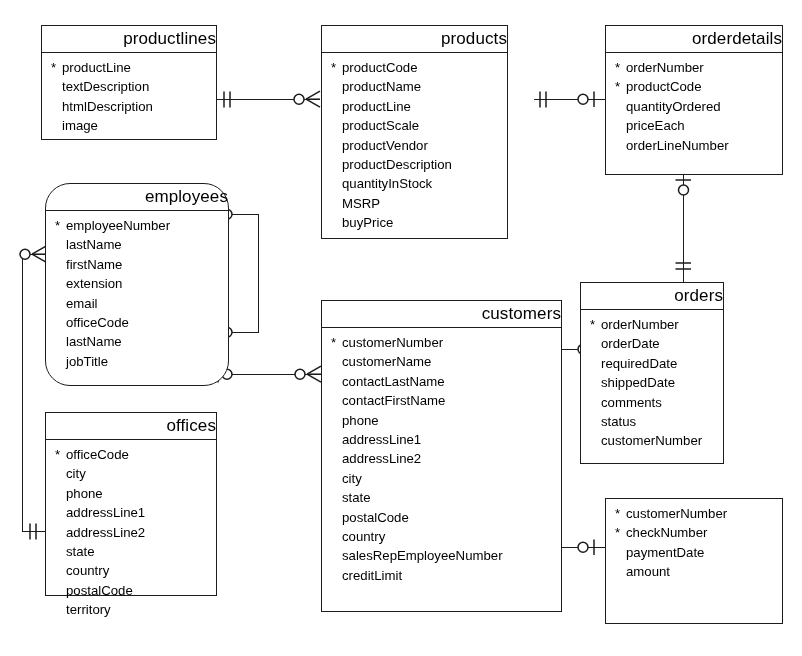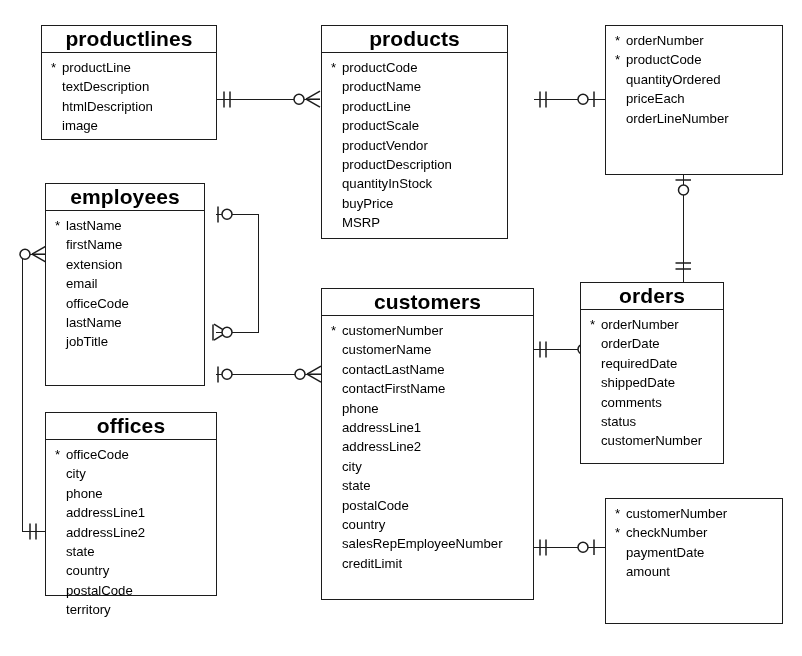--- a/index.html
+++ b/index.html
@@ -22,23 +22,23 @@
     position: absolute;
     box-sizing: border-box;
     border: 1.6px solid #1c1c1c;
     background: #ffffff;
     z-index: 5;
   }
   .entity-title {
     box-sizing: border-box;
     height: 27px;
     line-height: 26px;
-    text-align: center;
-    font-size: 21px;
-    font-weight: bold;
+    text-align: right;
+    font-size: 17px;
+    font-weight: normal;
     color: #000000;
     border-bottom: 1.6px solid #1c1c1c;
     letter-spacing: 0.1px;
   }
   .entity-attrs {
     box-sizing: border-box;
     padding: 5px 0 6px 0;
   }
   .attr {
     display: block;
@@ -235,39 +235,40 @@
   <div class="entity" style="left:321px; top:25px; width:187px; height:214px;">
     <div class="entity-title">products</div>
     <div class="entity-attrs">
       <span class="attr"><span class="pk">*</span><span class="nm">productCode</span></span>
       <span class="attr"><span class="pk"></span><span class="nm">productName</span></span>
       <span class="attr"><span class="pk"></span><span class="nm">productLine</span></span>
       <span class="attr"><span class="pk"></span><span class="nm">productScale</span></span>
       <span class="attr"><span class="pk"></span><span class="nm">productVendor</span></span>
       <span class="attr"><span class="pk"></span><span class="nm">productDescription</span></span>
       <span class="attr"><span class="pk"></span><span class="nm">quantityInStock</span></span>
+      <span class="attr"><span class="pk"></span><span class="nm">MSRP</span></span>
       <span class="attr"><span class="pk"></span><span class="nm">buyPrice</span></span>
-      <span class="attr"><span class="pk"></span><span class="nm">MSRP</span></span>
     </div>
   </div>
 
   <div class="entity" style="left:605px; top:25px; width:178px; height:150px;">
+    <div class="entity-title">orderdetails</div>
     <div class="entity-attrs">
       <span class="attr"><span class="pk">*</span><span class="nm">orderNumber</span></span>
       <span class="attr"><span class="pk">*</span><span class="nm">productCode</span></span>
       <span class="attr"><span class="pk"></span><span class="nm">quantityOrdered</span></span>
       <span class="attr"><span class="pk"></span><span class="nm">priceEach</span></span>
       <span class="attr"><span class="pk"></span><span class="nm">orderLineNumber</span></span>
     </div>
   </div>
 
-  <div class="entity" style="left:45px; top:183px; width:160px; height:203px;">
+  <div class="entity" style="left:45px; top:183px; width:184px; height:203px;border-radius:25px;">
     <div class="entity-title">employees</div>
     <div class="entity-attrs">
-      <span class="attr"><span class="pk">*</span></span>
+      <span class="attr"><span class="pk">*</span><span class="nm">employeeNumber</span></span>
       <span class="attr"><span class="pk"></span><span class="nm">lastName</span></span>
       <span class="attr"><span class="pk"></span><span class="nm">firstName</span></span>
       <span class="attr"><span class="pk"></span><span class="nm">extension</span></span>
       <span class="attr"><span class="pk"></span><span class="nm">email</span></span>
       <span class="attr"><span class="pk"></span><span class="nm">officeCode</span></span>
       <span class="attr"><span class="pk"></span><span class="nm">lastName</span></span>
       <span class="attr"><span class="pk"></span><span class="nm">jobTitle</span></span>
     </div>
   </div>
 
@@ -279,21 +280,21 @@
       <span class="attr"><span class="pk"></span><span class="nm">phone</span></span>
       <span class="attr"><span class="pk"></span><span class="nm">addressLine1</span></span>
       <span class="attr"><span class="pk"></span><span class="nm">addressLine2</span></span>
       <span class="attr"><span class="pk"></span><span class="nm">state</span></span>
       <span class="attr"><span class="pk"></span><span class="nm">country</span></span>
       <span class="attr"><span class="pk"></span><span class="nm">postalCode</span></span>
       <span class="attr"><span class="pk"></span><span class="nm">territory</span></span>
     </div>
   </div>
 
-  <div class="entity" style="left:321px; top:288px; width:213px; height:312px;">
+  <div class="entity" style="left:321px; top:300px; width:241px; height:312px;">
     <div class="entity-title">customers</div>
     <div class="entity-attrs">
       <span class="attr"><span class="pk">*</span><span class="nm">customerNumber</span></span>
       <span class="attr"><span class="pk"></span><span class="nm">customerName</span></span>
       <span class="attr"><span class="pk"></span><span class="nm">contactLastName</span></span>
       <span class="attr"><span class="pk"></span><span class="nm">contactFirstName</span></span>
       <span class="attr"><span class="pk"></span><span class="nm">phone</span></span>
       <span class="attr"><span class="pk"></span><span class="nm">addressLine1</span></span>
       <span class="attr"><span class="pk"></span><span class="nm">addressLine2</span></span>
       <span class="attr"><span class="pk"></span><span class="nm">city</span></span>

